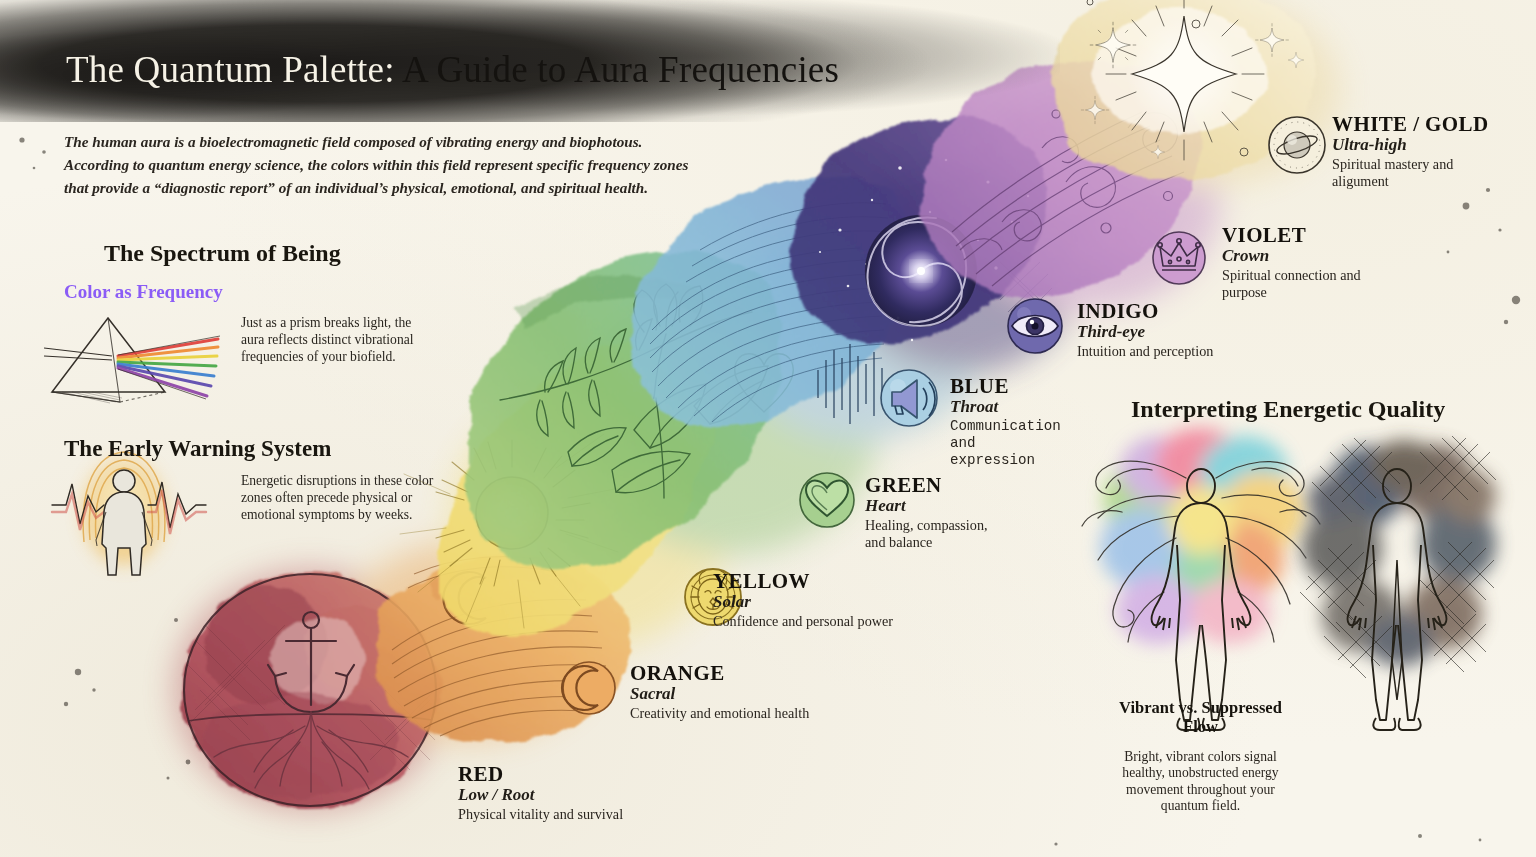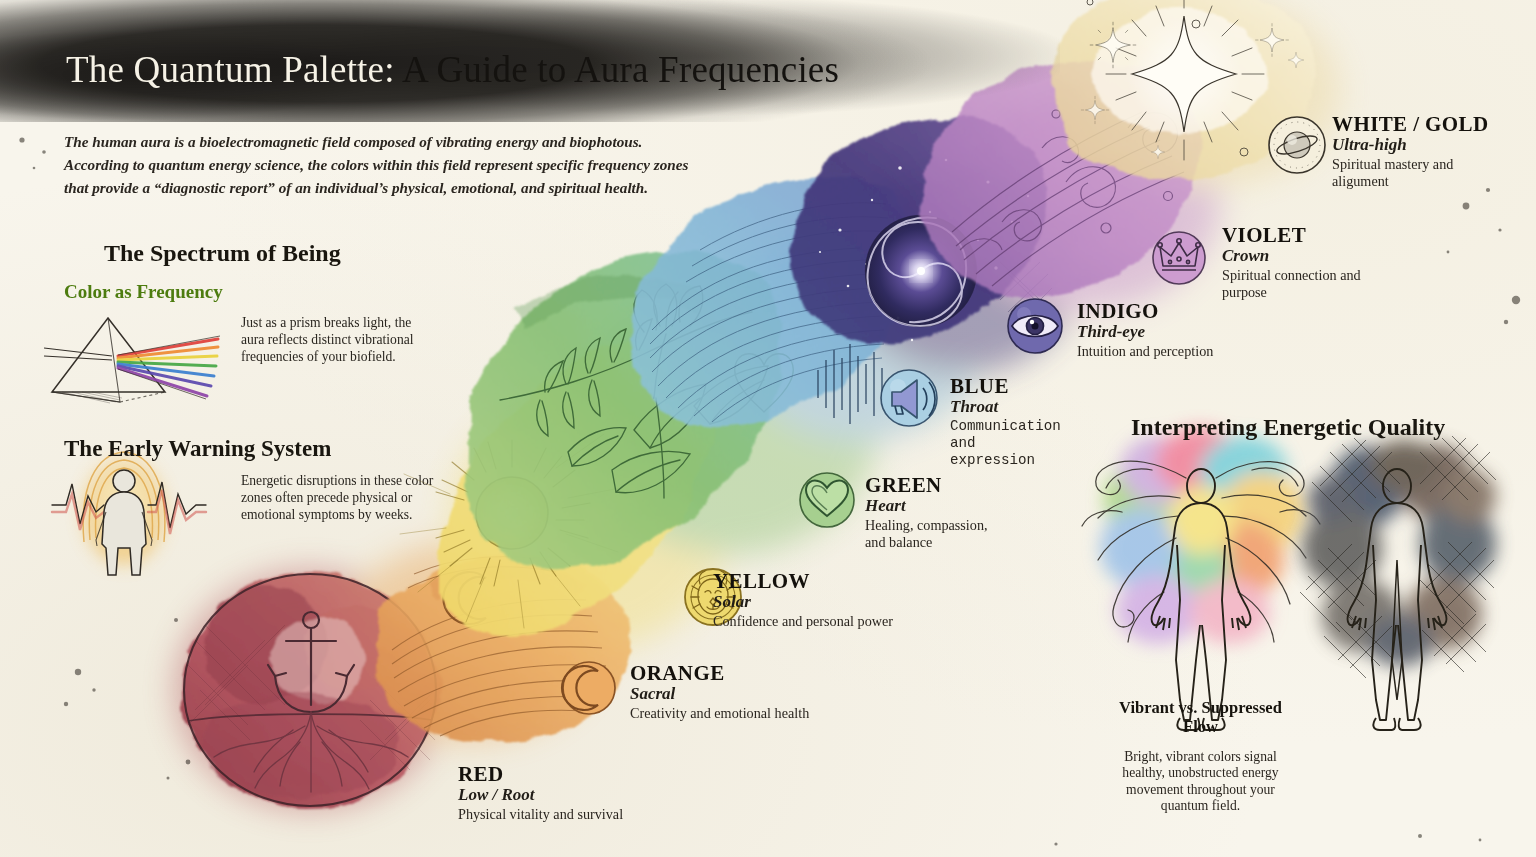--- a/index.html
+++ b/index.html
@@ -36,35 +36,35 @@
   
   .intro{
     position:absolute;left:64px;top:131px;width:632px;
     font-style:italic;font-weight:bold;font-size:15.2px;line-height:1.5;
     color:#2b2620;
   }
   .h-section{
     position:absolute;font-weight:bold;font-size:24px;color:#19160f;
   }
   .h-sub{
-    position:absolute;font-weight:bold;font-size:19px;color:#4d7c0f;
+    position:absolute;font-weight:bold;font-size:19px;color:#8b5cf6;
   }
   .body-note{
     position:absolute;font-size:13.6px;line-height:1.26;color:#2a2620;width:190px;
   }
   
   .ribbon{position:absolute;left:0;top:0;width:1536px;height:857px;}
   
   .legend{position:absolute;}
   .legend .name{font-weight:bold;font-size:21px;letter-spacing:.4px;color:#14110c;line-height:1.05;}
   .legend .tier{font-style:italic;font-weight:bold;font-size:17px;color:#211d17;line-height:1.18;}
   .legend .desc{font-size:14.2px;line-height:1.2;color:#2a251f;margin-top:1px;}
   
   .panel-title{
-    position:absolute;left:1131px;top:414px;
+    position:absolute;left:1131px;top:396px;
     font-weight:bold;font-size:24px;color:#19160f;
   }
   .fig-cap{
     position:absolute;text-align:center;width:175px;
   }
   .fig-cap .ct{font-weight:bold;font-size:16.5px;line-height:1.18;color:#16130d;}
   .fig-cap .cb{font-size:13.6px;line-height:1.2;color:#2a251f;margin-top:12px;}
 </style>
 </head>
 <body>

